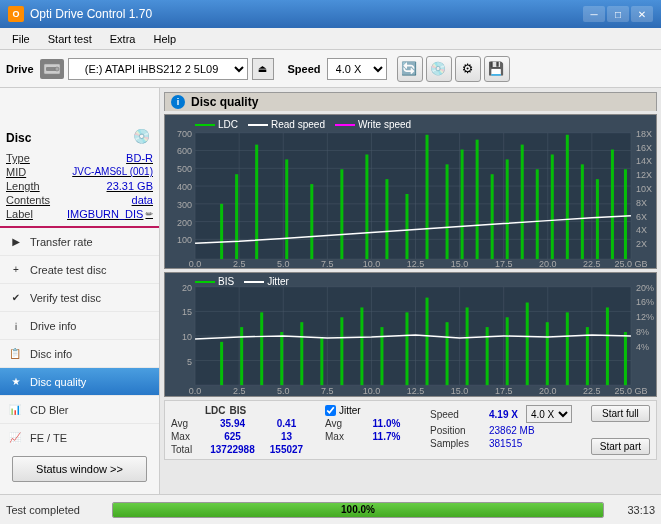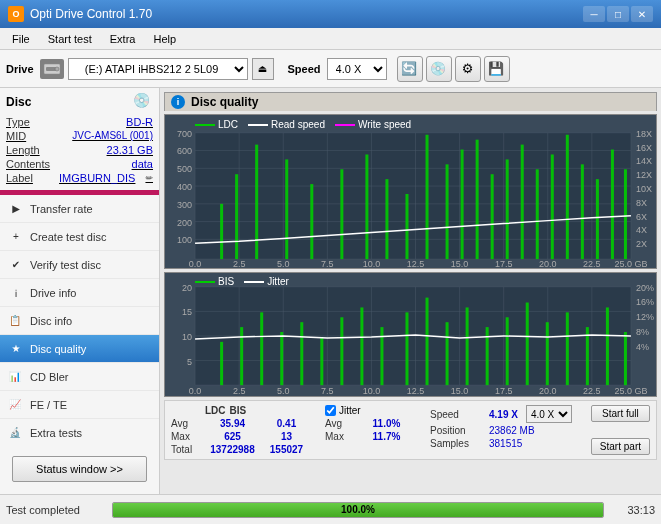--- a/index.html
+++ b/index.html
@@ -169,21 +169,22 @@
       background: #f5f5f5;
       border-right: 1px solid #ccc;
       display: flex;
       flex-direction: column;
       overflow: hidden;
     }
 
     
     .disc-panel {
       padding: 4px 6px;
-      border-bottom: 5px solid #be185d;
+      border-bottom: 2px solid #be185d;
+      margin-top: 36px;
     }
     .disc-header {
       display: flex;
       align-items: center;
       justify-content: space-between;
       margin-bottom: 4px;
     }
     .disc-title {
       font-weight: bold;
       font-size: 12px;
@@ -198,21 +199,21 @@
       justify-content: space-between;
       margin-bottom: 2px;
       font-size: 11px;
       text-decoration: underline;
     }
     .disc-key { color: #333; }
     .disc-value { color: #0000cc; font-weight: 500; }
     .disc-value-edit {
       display: flex;
       align-items: center;
-      gap: 10px;
+      gap: 2px;
     }
     .edit-icon {
       font-size: 9px;
       cursor: pointer;
       color: #555;
     }
 
     
     .nav-items {
       flex: 1;

